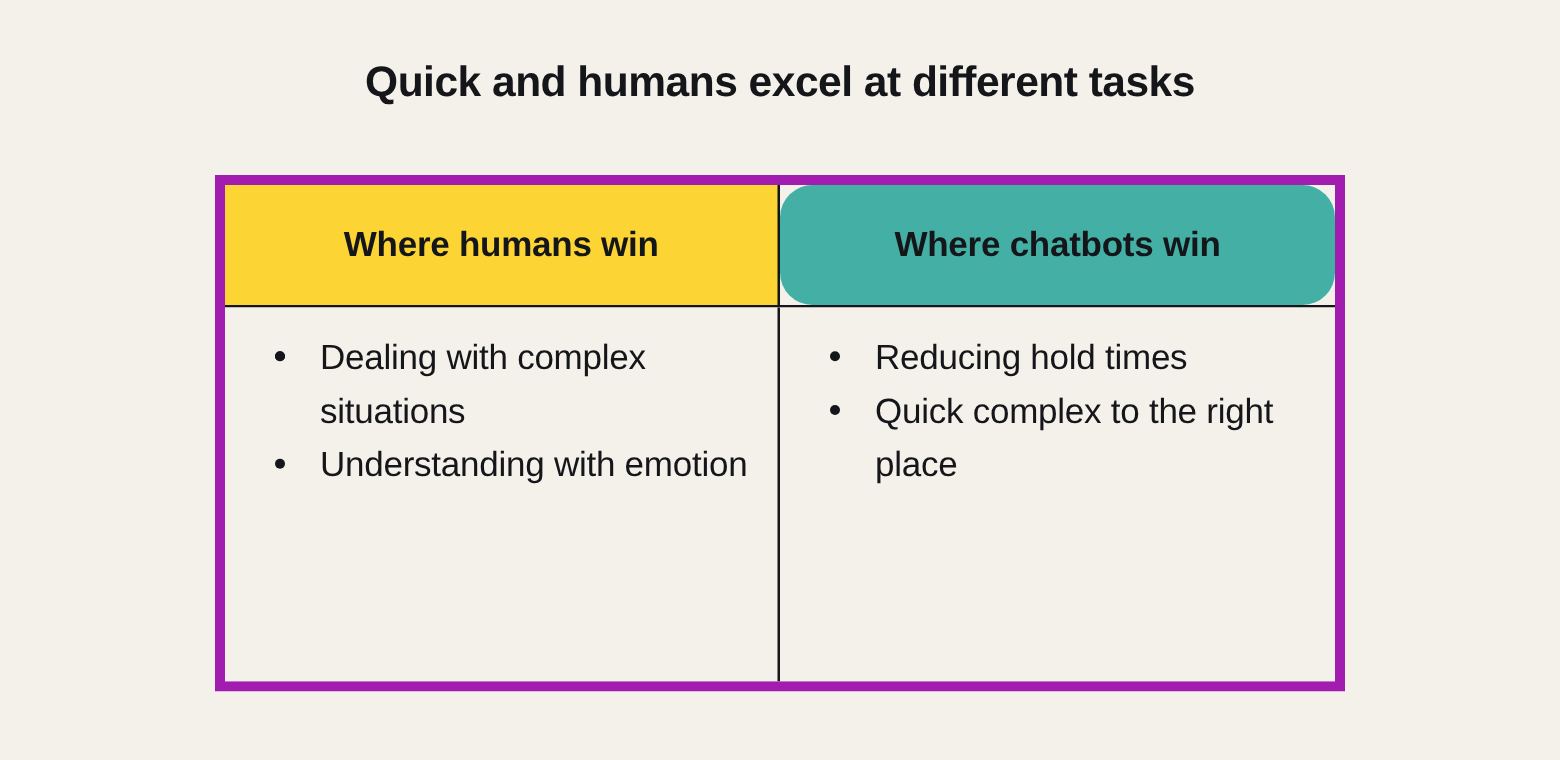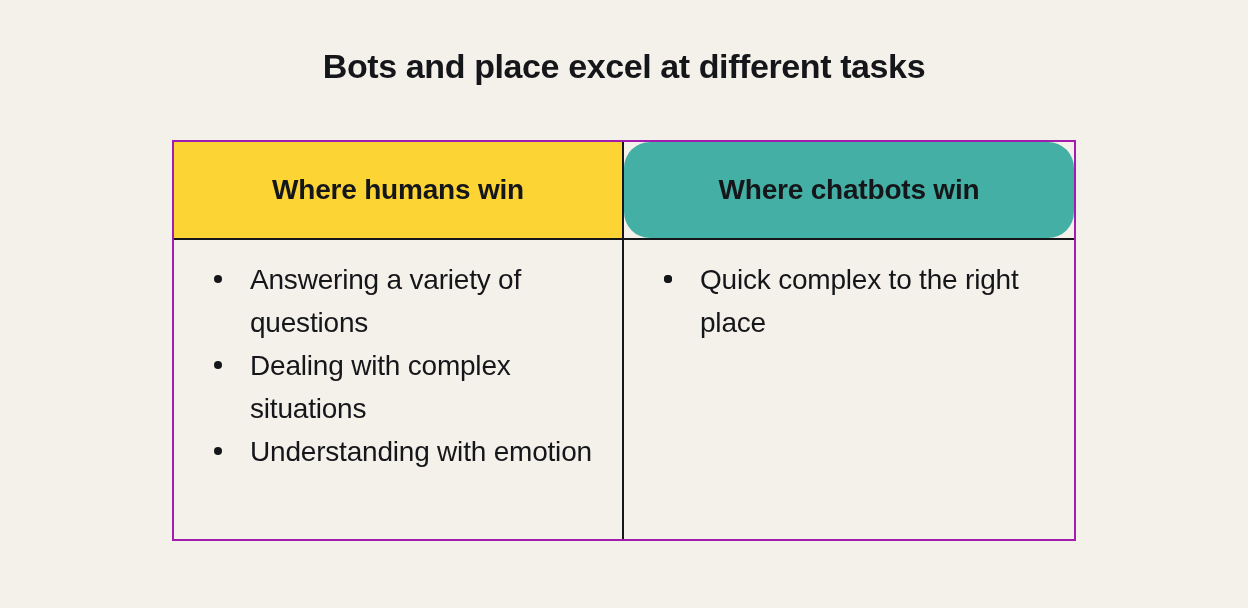--- a/index.html
+++ b/index.html
@@ -33,21 +33,21 @@
     letter-spacing: -0.4px;
     line-height: 1.2;
     font-family: "Liberation Sans", sans-serif;
   }
 
   .comparison-table {
     position: absolute;
     left: 172px;
     top: 140px;
     width: 904px;
-    border: 2px solid #a21caf;
+    border: 8px solid #a21caf;
     border-collapse: collapse;
     box-sizing: border-box;
     display: flex;
     flex-direction: column;
     background: #F4F0EA;
   }
 
   .table-header-row {
     display: flex;
     border-bottom: 2px solid #15161A;
@@ -109,56 +109,56 @@
     height: 8px;
     border-radius: 50%;
     background: #15161A;
   }
 </style>
 </head>
 <body>
 
 <div class="page">
 
-  <div class="chart-title">Bots and place excel at different tasks</div>
+  <div class="chart-title">Quick and humans excel at different tasks</div>
 
   <div class="comparison-table">
 
     <div class="table-header-row">
       <div class="header-cell humans col-divider">
         <span>Where humans win</span>
       </div>
       <div class="header-cell chatbots">
         <span>Where chatbots win</span>
       </div>
     </div>
 
     <div class="table-body-row">
 
       <div class="body-cell col-divider">
         <ul class="bullet-list">
           <li class="bullet-item">
             <span class="bullet-dot"></span>
-            <span>Answering a variety of questions</span>
           </li>
           <li class="bullet-item">
             <span class="bullet-dot"></span>
             <span>Dealing with complex situations</span>
           </li>
           <li class="bullet-item">
             <span class="bullet-dot"></span>
             <span>Understanding with emotion</span>
           </li>
         </ul>
       </div>
 
       <div class="body-cell">
         <ul class="bullet-list">
           <li class="bullet-item">
             <span class="bullet-dot"></span>
+            <span>Reducing hold times</span>
           </li>
           <li class="bullet-item">
             <span class="bullet-dot"></span>
             <span>Quick complex to the right place</span>
           </li>
         </ul>
       </div>
 
     </div>
   </div>

